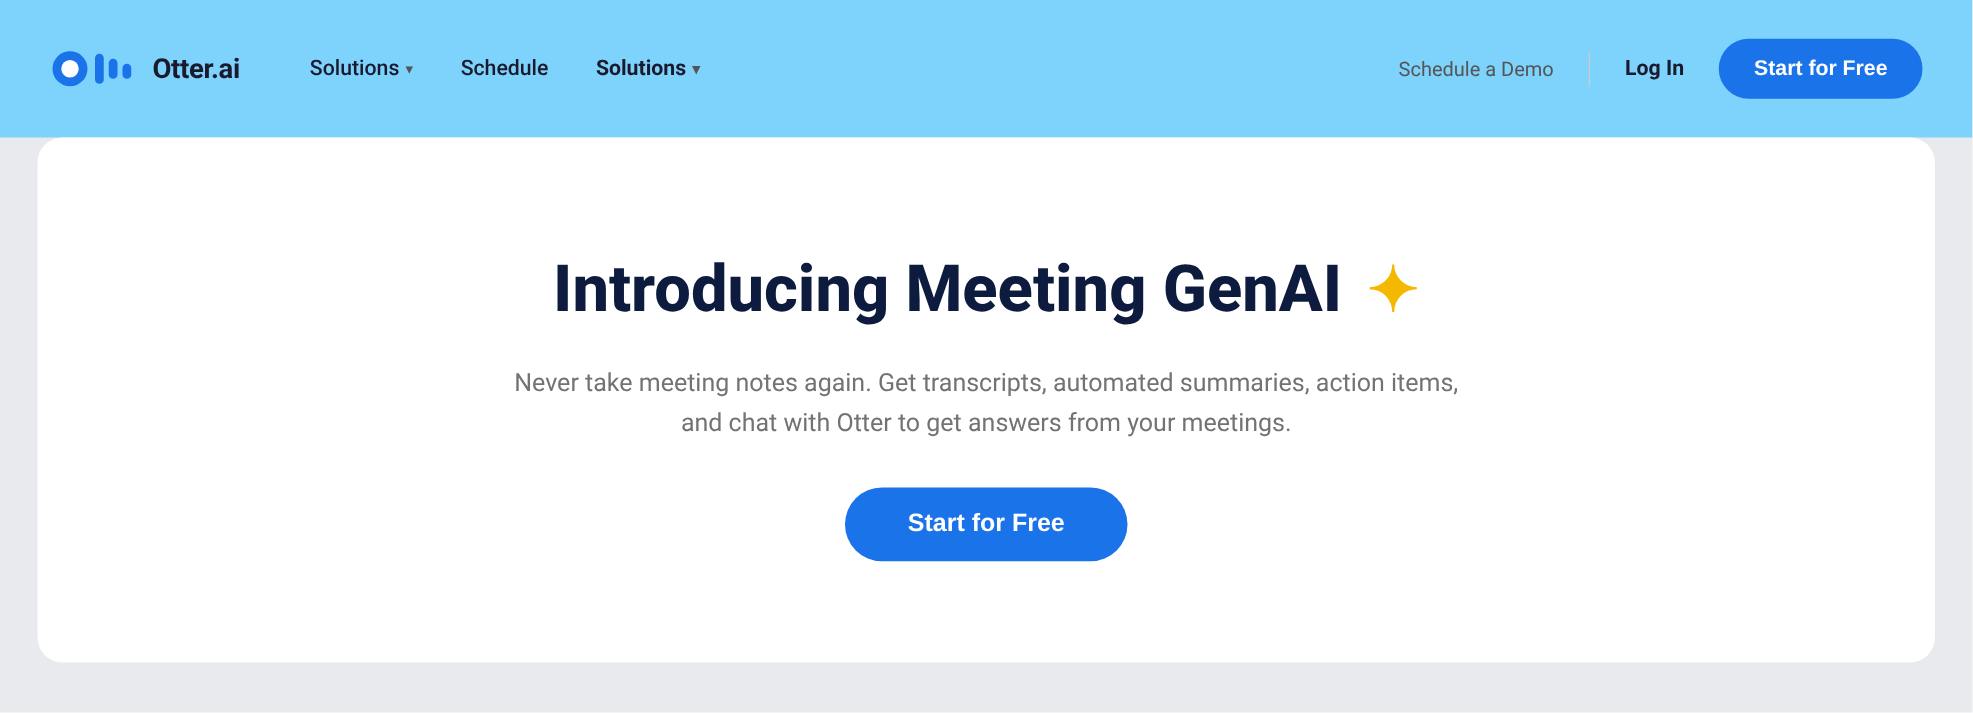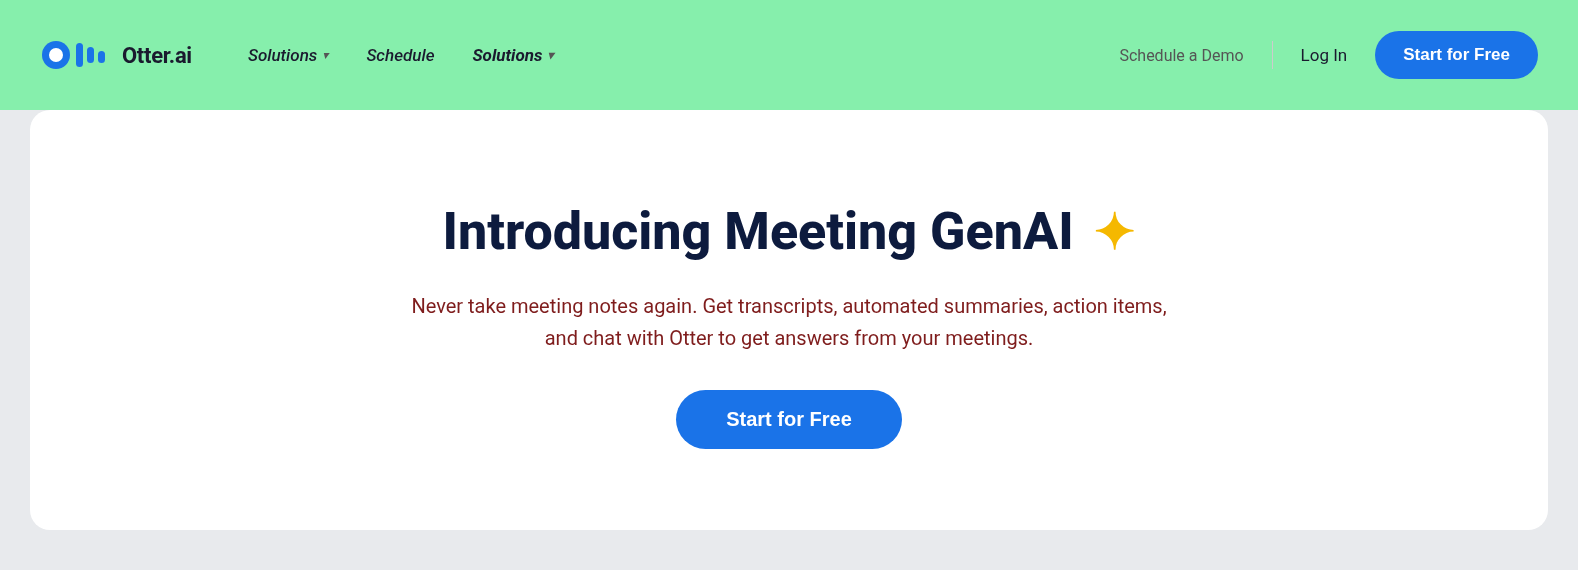--- a/index.html
+++ b/index.html
@@ -13,21 +13,21 @@
       height: 570px;
       background-color: #e8eaed;
       font-family: -apple-system, BlinkMacSystemFont, 'Segoe UI', Roboto, sans-serif;
       overflow: hidden;
     }
 
     
     .navbar {
       display: flex;
       align-items: center;
-      background-color: #86efac;
+      background-color: #7dd3fc;
       padding: 0 40px;
       height: 110px;
       gap: 0;
     }
 
     .logo-area {
       display: flex;
       align-items: center;
       gap: 10px;
       margin-right: 40px;
@@ -59,21 +59,20 @@
       align-items: center;
       gap: 5px;
       padding: 8px 16px;
       font-size: 17px;
       color: #1a1a2e;
       font-weight: 500;
       cursor: pointer;
       border-radius: 6px;
       text-decoration: none;
       white-space: nowrap;
-      font-style: italic;
     }
 
     .nav-item.bold {
       font-weight: 700;
     }
 
     .chevron {
       font-size: 12px;
       color: #555;
     }
@@ -97,21 +96,21 @@
       height: 28px;
       background: #ccc;
       margin: 0 8px;
     }
 
     .login-btn {
       font-size: 17px;
       color: #1a1a2e;
       padding: 8px 16px;
       cursor: pointer;
-      font-weight: 400;
+      font-weight: 700;
       white-space: nowrap;
       text-align: right;
     }
 
     .start-free-btn-nav {
       background-color: #1a73e8;
       color: #fff;
       font-size: 17px;
       font-weight: 700;
       padding: 14px 28px;
@@ -138,33 +137,33 @@
       align-items: center;
       justify-content: center;
     }
 
     .hero-title {
       font-size: 52px;
       font-weight: 800;
       color: #0d1b3e;
       margin-bottom: 28px;
       display: flex;
-      align-items: center;
+      align-items: flex-end;
       gap: 20px;
       justify-content: center;
       flex-wrap: wrap;
     }
 
     .sparkle-icon {
       font-size: 50px;
     }
 
     .hero-subtitle {
       font-size: 20px;
-      color: #7f1d1d;
+      color: #737373;
       line-height: 1.6;
       max-width: 760px;
       margin-bottom: 36px;
     }
 
     .start-free-btn-main {
       background-color: #1a73e8;
       color: #fff;
       font-size: 20px;
       font-weight: 700;

